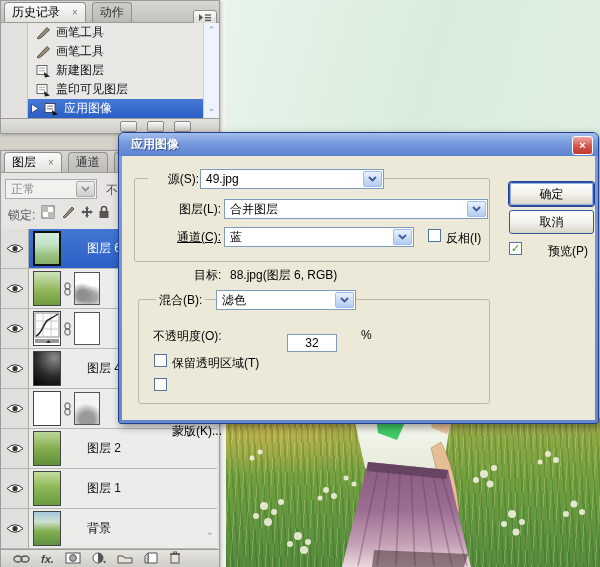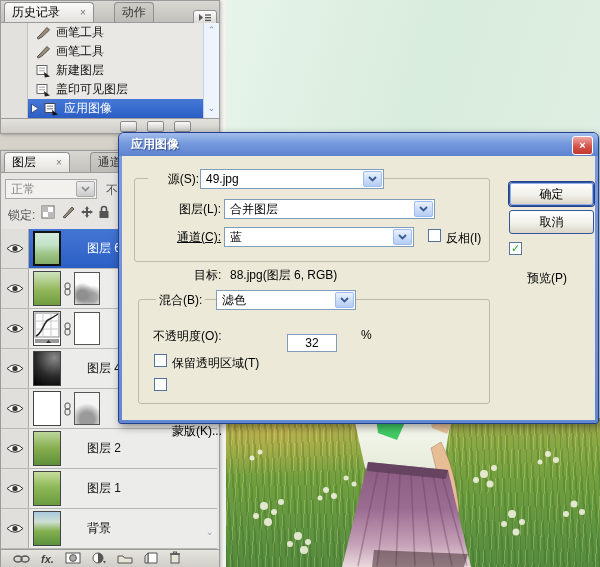--- a/index.html
+++ b/index.html
@@ -11,21 +11,21 @@
   #mint{left:4px;top:0;width:378px;height:420px;background:linear-gradient(105deg,#e7f4ea 0%,#d8ecdd 45%,#e1f0e5 100%);}
   #field{left:4px;top:418px;width:378px;height:149px;
     background:
       repeating-linear-gradient(86deg, rgba(30,80,15,.20) 0 2px, rgba(0,0,0,0) 2px 6px),
       repeating-linear-gradient(94deg, rgba(235,235,160,.25) 0 1px, rgba(0,0,0,0) 1px 7px),
       radial-gradient(ellipse 60% 45% at 12% 8%, rgba(205,180,80,.75), rgba(205,180,80,0) 70%),
       linear-gradient(180deg,#aaa94e 0%,#8aa843 16%,#6f9e3e 45%,#5e9240 78%,#558a3e 100%);}
   
   .palette{background:#e7e5e1;border:1px solid #9b9b9b;box-shadow:1px 1px 3px rgba(0,0,0,.25);}
   .tabbar{position:absolute;left:0;top:0;right:0;height:22px;background:linear-gradient(#d9d7d2,#c3c1bc);border-bottom:1px solid #9b9b9b;display:flex;align-items:flex-end;padding-left:3px;box-sizing:border-box;}
-  .tab{height:19px;padding:0 7px;margin-right:20px;border:1px solid #8f8f8f;border-bottom:none;border-radius:4px 4px 0 0;font-size:12px;display:flex;align-items:center;gap:20px;background:linear-gradient(#cfcdc8,#bdbbb6);color:#333;white-space:nowrap;}
+  .tab{height:19px;padding:0 7px;margin-right:6px;border:1px solid #8f8f8f;border-bottom:none;border-radius:4px 4px 0 0;font-size:12px;display:flex;align-items:center;gap:12px;background:linear-gradient(#cfcdc8,#bdbbb6);color:#333;white-space:nowrap;}
   .tab.active{background:linear-gradient(#fbfbfa,#e4e2dd);color:#000;}
   .tabx{font-size:10px;color:#777;line-height:1;}
   .flyout{position:absolute;right:2px;top:9px;width:22px;height:13px;background:linear-gradient(#fdfdfd,#d8d6d1);border:1px solid #8f8f8f;border-radius:3px 3px 0 0;display:flex;align-items:center;justify-content:center;gap:2px;}
   .winbtns{position:absolute;right:3px;top:0px;height:9px;display:flex;gap:4px;font-size:8px;color:#666;line-height:9px;}
   
   .hrow{position:absolute;left:0;width:202px;height:19px;display:flex;align-items:center;border-bottom:1px solid #cfcfcf;background:#e9e8e5;font-size:12px;color:#111;}
   .hrow.sel{background:linear-gradient(#4679d6,#2a5ec5);color:#fff;border-bottom-color:#2a5ec5;}
   .srccol{width:26px;align-self:stretch;border-right:1px solid #c2c2c2;background:#e2e1de;flex:none;}
   .hicon{margin:0 5px 0 7px;flex:none;display:flex;}
   .vscroll{position:absolute;right:0;top:22px;width:16px;height:95px;background:#eef3fc;border-left:1px solid #c4d0e8;box-sizing:border-box;font-size:9px;color:#7a93c4;text-align:center;}
@@ -453,21 +453,21 @@
       <div class="dd" style="left:78px;top:13px;width:184px;">
         <span>49.jpg</span>
         <span class="dd-arrow">
             <svg width="9" height="6">
               <path d="M1 1 l3.5 3.5 L8 1" stroke="#3a5a94" stroke-width="1.8" fill="none"></path>
             </svg>
           </span>
       </div>
 
       <div class="lbl" style="left:44px;top:45px;width:52px;text-align:right;background:transparent;">图层(L):</div>
-      <div class="dd" style="left:102px;top:43px;width:211px;">
+      <div class="dd" style="left:102px;top:43px;width:264px;">
         <span>合并图层</span>
         <span class="dd-arrow">
             <svg width="9" height="6">
               <path d="M1 1 l3.5 3.5 L8 1" stroke="#3a5a94" stroke-width="1.8" fill="none"></path>
             </svg>
           </span>
       </div>
 
       <div class="lbl" style="left:44px;top:73px;width:52px;text-align:right;background:transparent;text-decoration:underline;">通道(C):</div>
       <div class="dd" style="left:102px;top:71px;width:190px;">
@@ -508,17 +508,17 @@
 
       <div class="btn default" style="left:387px;top:26px;">
         <span>确定</span>
       </div>
       <div class="btn" style="left:387px;top:54px;">
         <span>取消</span>
       </div>
       <span class="chk" style="left:387px;top:86px;">
         <span>✓</span>
       </span>
-      <span class="chklbl" style="left:405px;top:87px;margin-top:27px;">预览(P)</span>
+      <span class="chklbl" style="left:426px;top:87px;">预览(P)</span>
     </div>
   </div>
 
 </div>
 
 </body></html>

